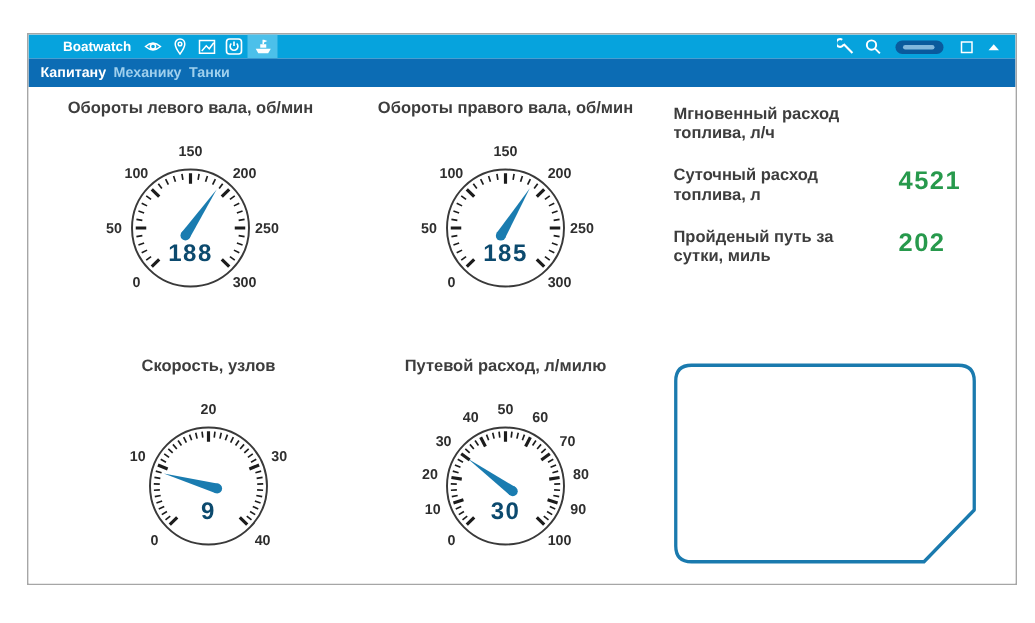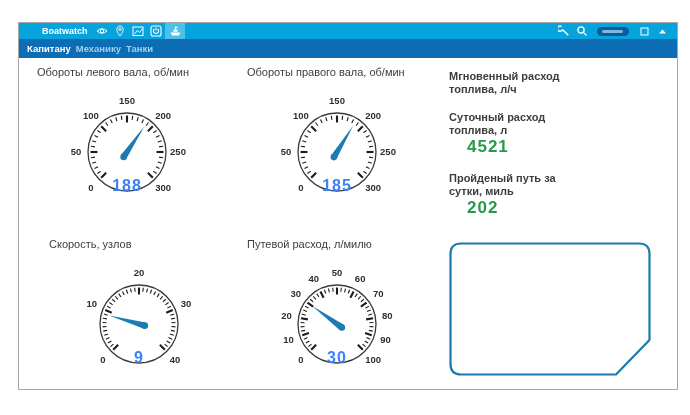--- a/index.html
+++ b/index.html
@@ -28,33 +28,33 @@
   
   .menubar {
     position:absolute; left:0; top:16px; width:100%; height:19px;
     background:#0c6cb4; display:flex; align-items:center; gap:5px; padding-left:8px;
   }
   .menu-item { font-size:9.5px; font-weight:bold; color:#9fd0ed; cursor:pointer; }
   .menu-item.active { color:#ffffff; }
   
   .main { position:absolute; left:0; top:35px; width:100%; height:333px; background:#fff; }
   .gauge { position:absolute; width:180px; }
-  .gauge-title { text-align:left; font-size:11px; font-weight:normal; color:#3d3d3d; height:18px; }
+  .gauge-title { text-align:center; font-size:11px; font-weight:bold; color:#3d3d3d; height:18px; }
   .gauge svg { display:block; }
   .gauge-value {
     position:absolute; left:0; top:95px; width:100%; text-align:center;
-    font-size:16px; font-weight:bold; color:#3b82f6; letter-spacing:1px;margin-top:16px;
+    font-size:16px; font-weight:bold; color:#0c4a6e; letter-spacing:1px;
   }
   #gauge-0 { left:18px;  top:8px; }
   #gauge-1 { left:228px; top:8px; }
   #gauge-2 { left:30px;  top:180px; }
   #gauge-3 { left:228px; top:180px; }
   
   .stats { position:absolute; left:430px; top:12px; width:212px; }
-  .stat-row { display:flex; align-items:flex-start; margin-bottom:15px;flex-direction:column; }
+  .stat-row { display:flex; align-items:flex-start; margin-bottom:15px; }
   .stat-label { width:132px; font-size:11px; font-weight:bold; color:#3d3d3d; line-height:13px; }
   .stat-value { flex:1; text-align:left; padding-left:18px; font-size:17px; font-weight:bold; color:#27994c; letter-spacing:1px; }
   
   .reco-box { position:absolute; left:430px; top:184px; width:202px; height:134px; }
   .reco-box .frame { position:absolute; left:0; top:0; }
   .reco-content { position:absolute; left:16px; top:18px; width:176px; }
   .reco-row { display:flex; align-items:flex-start; margin-bottom:16px; }
   .reco-label { width:118px; font-size:11px; font-weight:bold; color:#1a7aae; line-height:13px; }
   .reco-value { flex:1; padding-left:10px; font-size:16px; font-weight:bold; color:#1c5f95; letter-spacing:1px; }
 </style>

